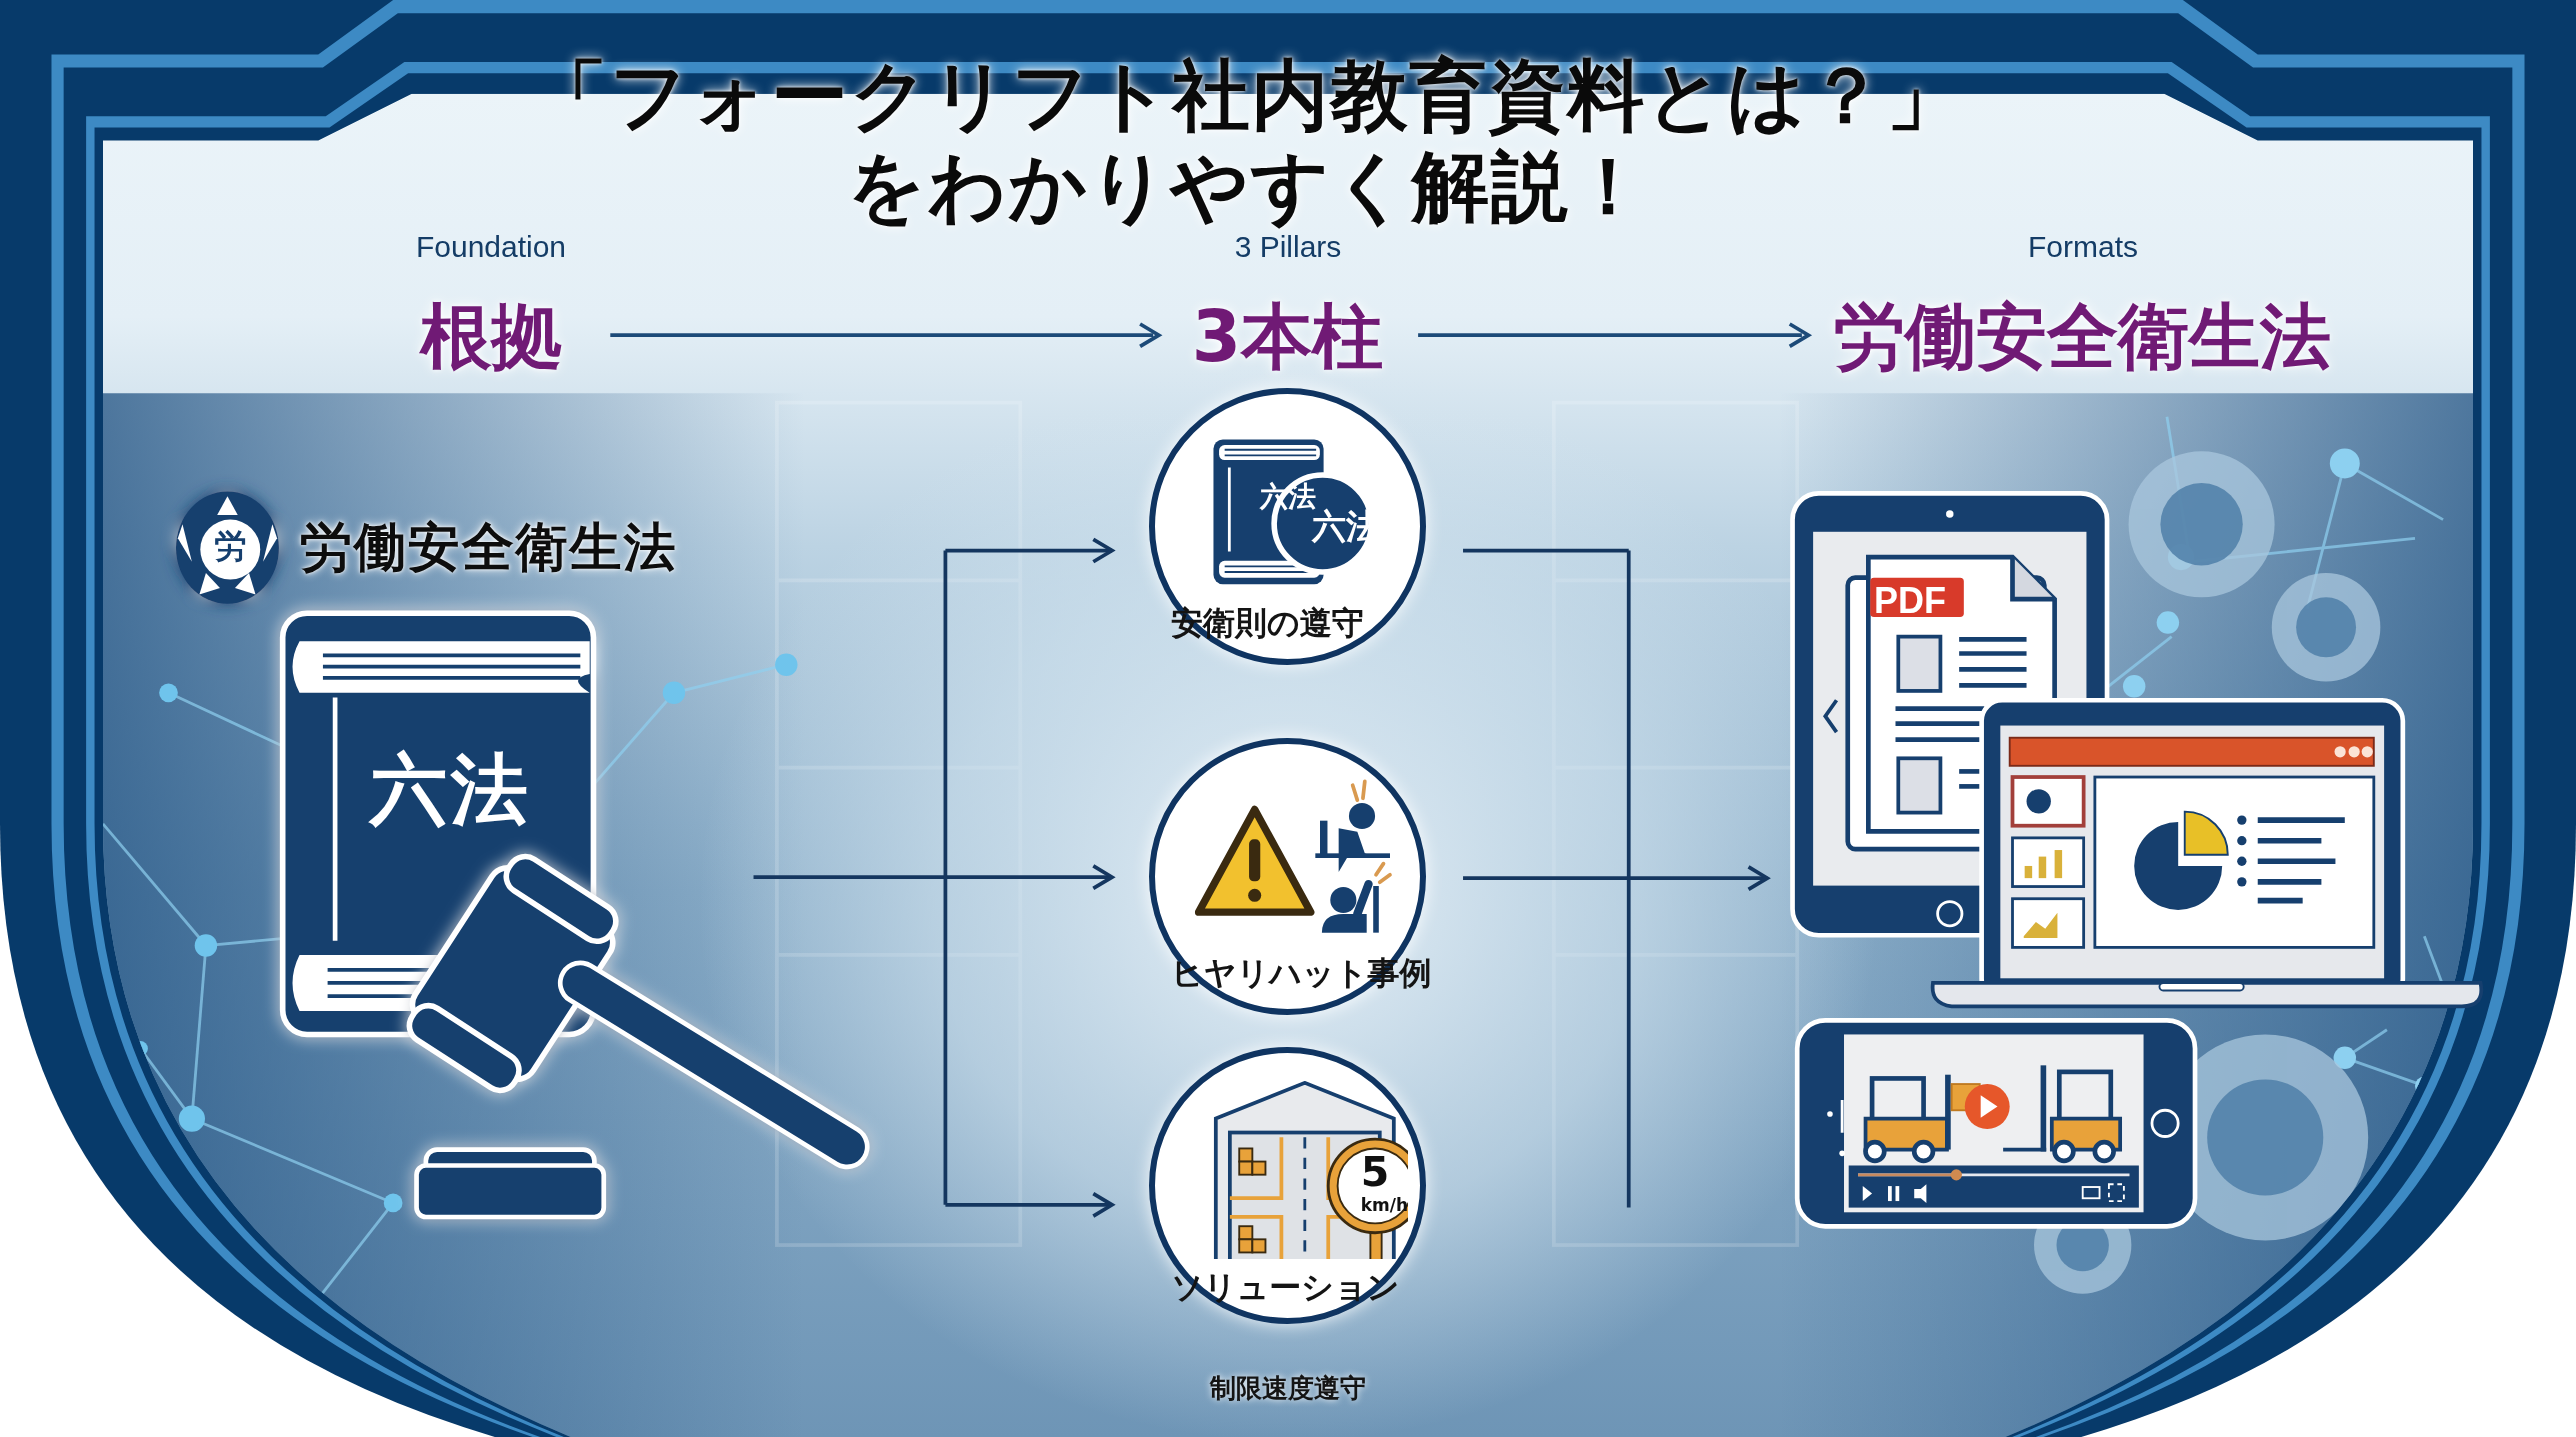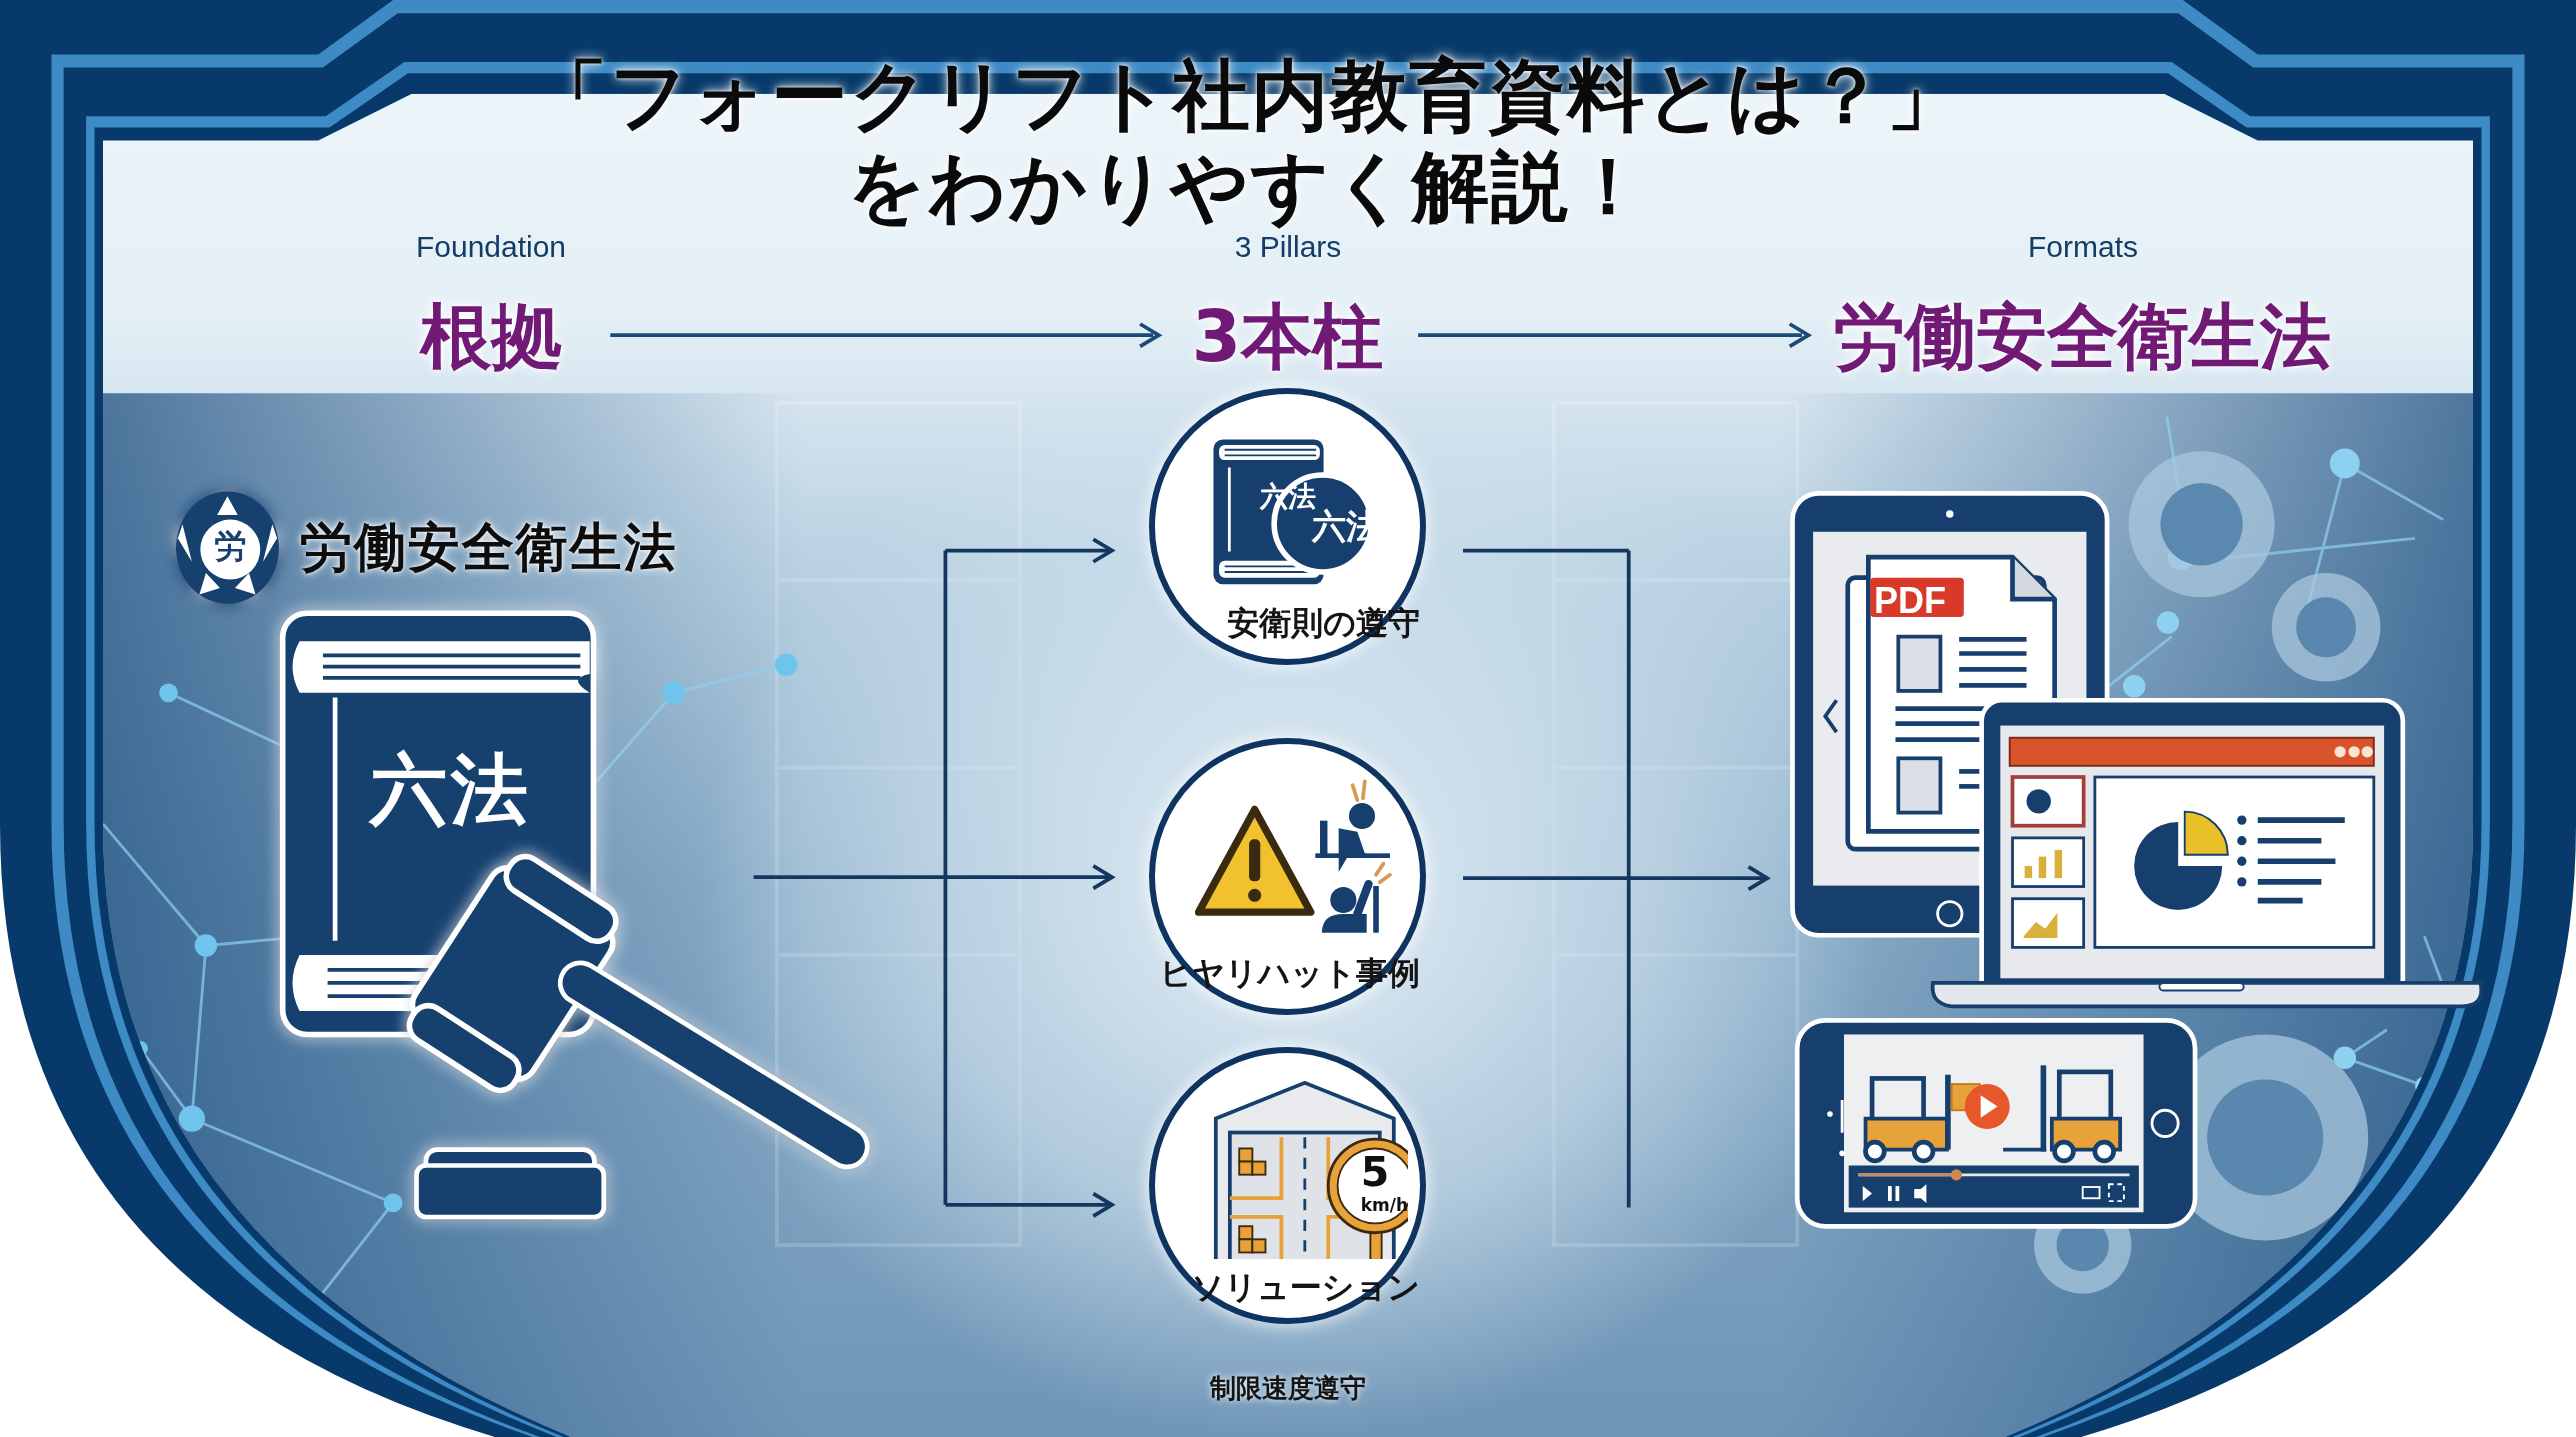--- a/index.html
+++ b/index.html
@@ -4,21 +4,21 @@
 <style>
   html, body { margin:0; padding:0; }
   body { width:2576px; height:1438px; position:relative; overflow:hidden; background:#ffffff; font-family:"DejaVu Sans","Liberation Sans",sans-serif; }
   .abs { position:absolute; }
   #bg-svg { position:absolute; left:0; top:0; }
   .title-line { position:absolute; left:0; width:2496px; text-align:center; font-weight:bold; color:#0a0a0a; font-size:77px; letter-spacing:1.9px; text-shadow:0 0 11.2px #ffffff, 0 0 3.7px #ffffff; }
   .col-en { position:absolute; text-align:center; color:#143c66; font-size:30px; font-family:"Liberation Sans",sans-serif; width:468px; }
   .col-jp { position:absolute; text-align:center; color:#701a75; font-weight:bold; font-size:71px; width:655px; text-shadow:0 0 13px #ffffff, 0 0 5.6px #ffffff; }
   .law-title { position:absolute; font-weight:bold; font-size:52px; color:#0d0d0d; text-shadow:0 0 9.4px #ffffff, 0 0 3.7px #ffffff; letter-spacing:1.9px; }
   .pillar-circle { position:absolute; width:277px; height:277px; border-radius:50%; background:#ffffff; border:6.6px solid #0f3461; box-shadow:0 0 17px rgba(255,255,255,0.9); box-sizing:border-box; }
-  .pillar-label { position:absolute; width:100%; text-align:right; font-weight:bold; font-size:32px; color:#141414; left:0; }
+  .pillar-label { position:absolute; width:100%; text-align:left; font-weight:bold; font-size:32px; color:#141414; left:16px; }
   .sub-label { position:absolute; text-align:center; font-weight:bold; font-size:26px; color:#141414; width:374px; text-shadow:0 0 7.5px #ffffff; }
 </style>
 </head>
 <body>
 
 <svg id="bg-svg" width="2576" height="1438" viewBox="0 0 2752 1536" xmlns="http://www.w3.org/2000/svg">
   <defs>
     <linearGradient id="panelGrad" x1="0" y1="0" x2="0" y2="1">
       <stop offset="0" stop-color="#eef6fa"></stop>
       <stop offset="0.22" stop-color="#e4eff6"></stop>

